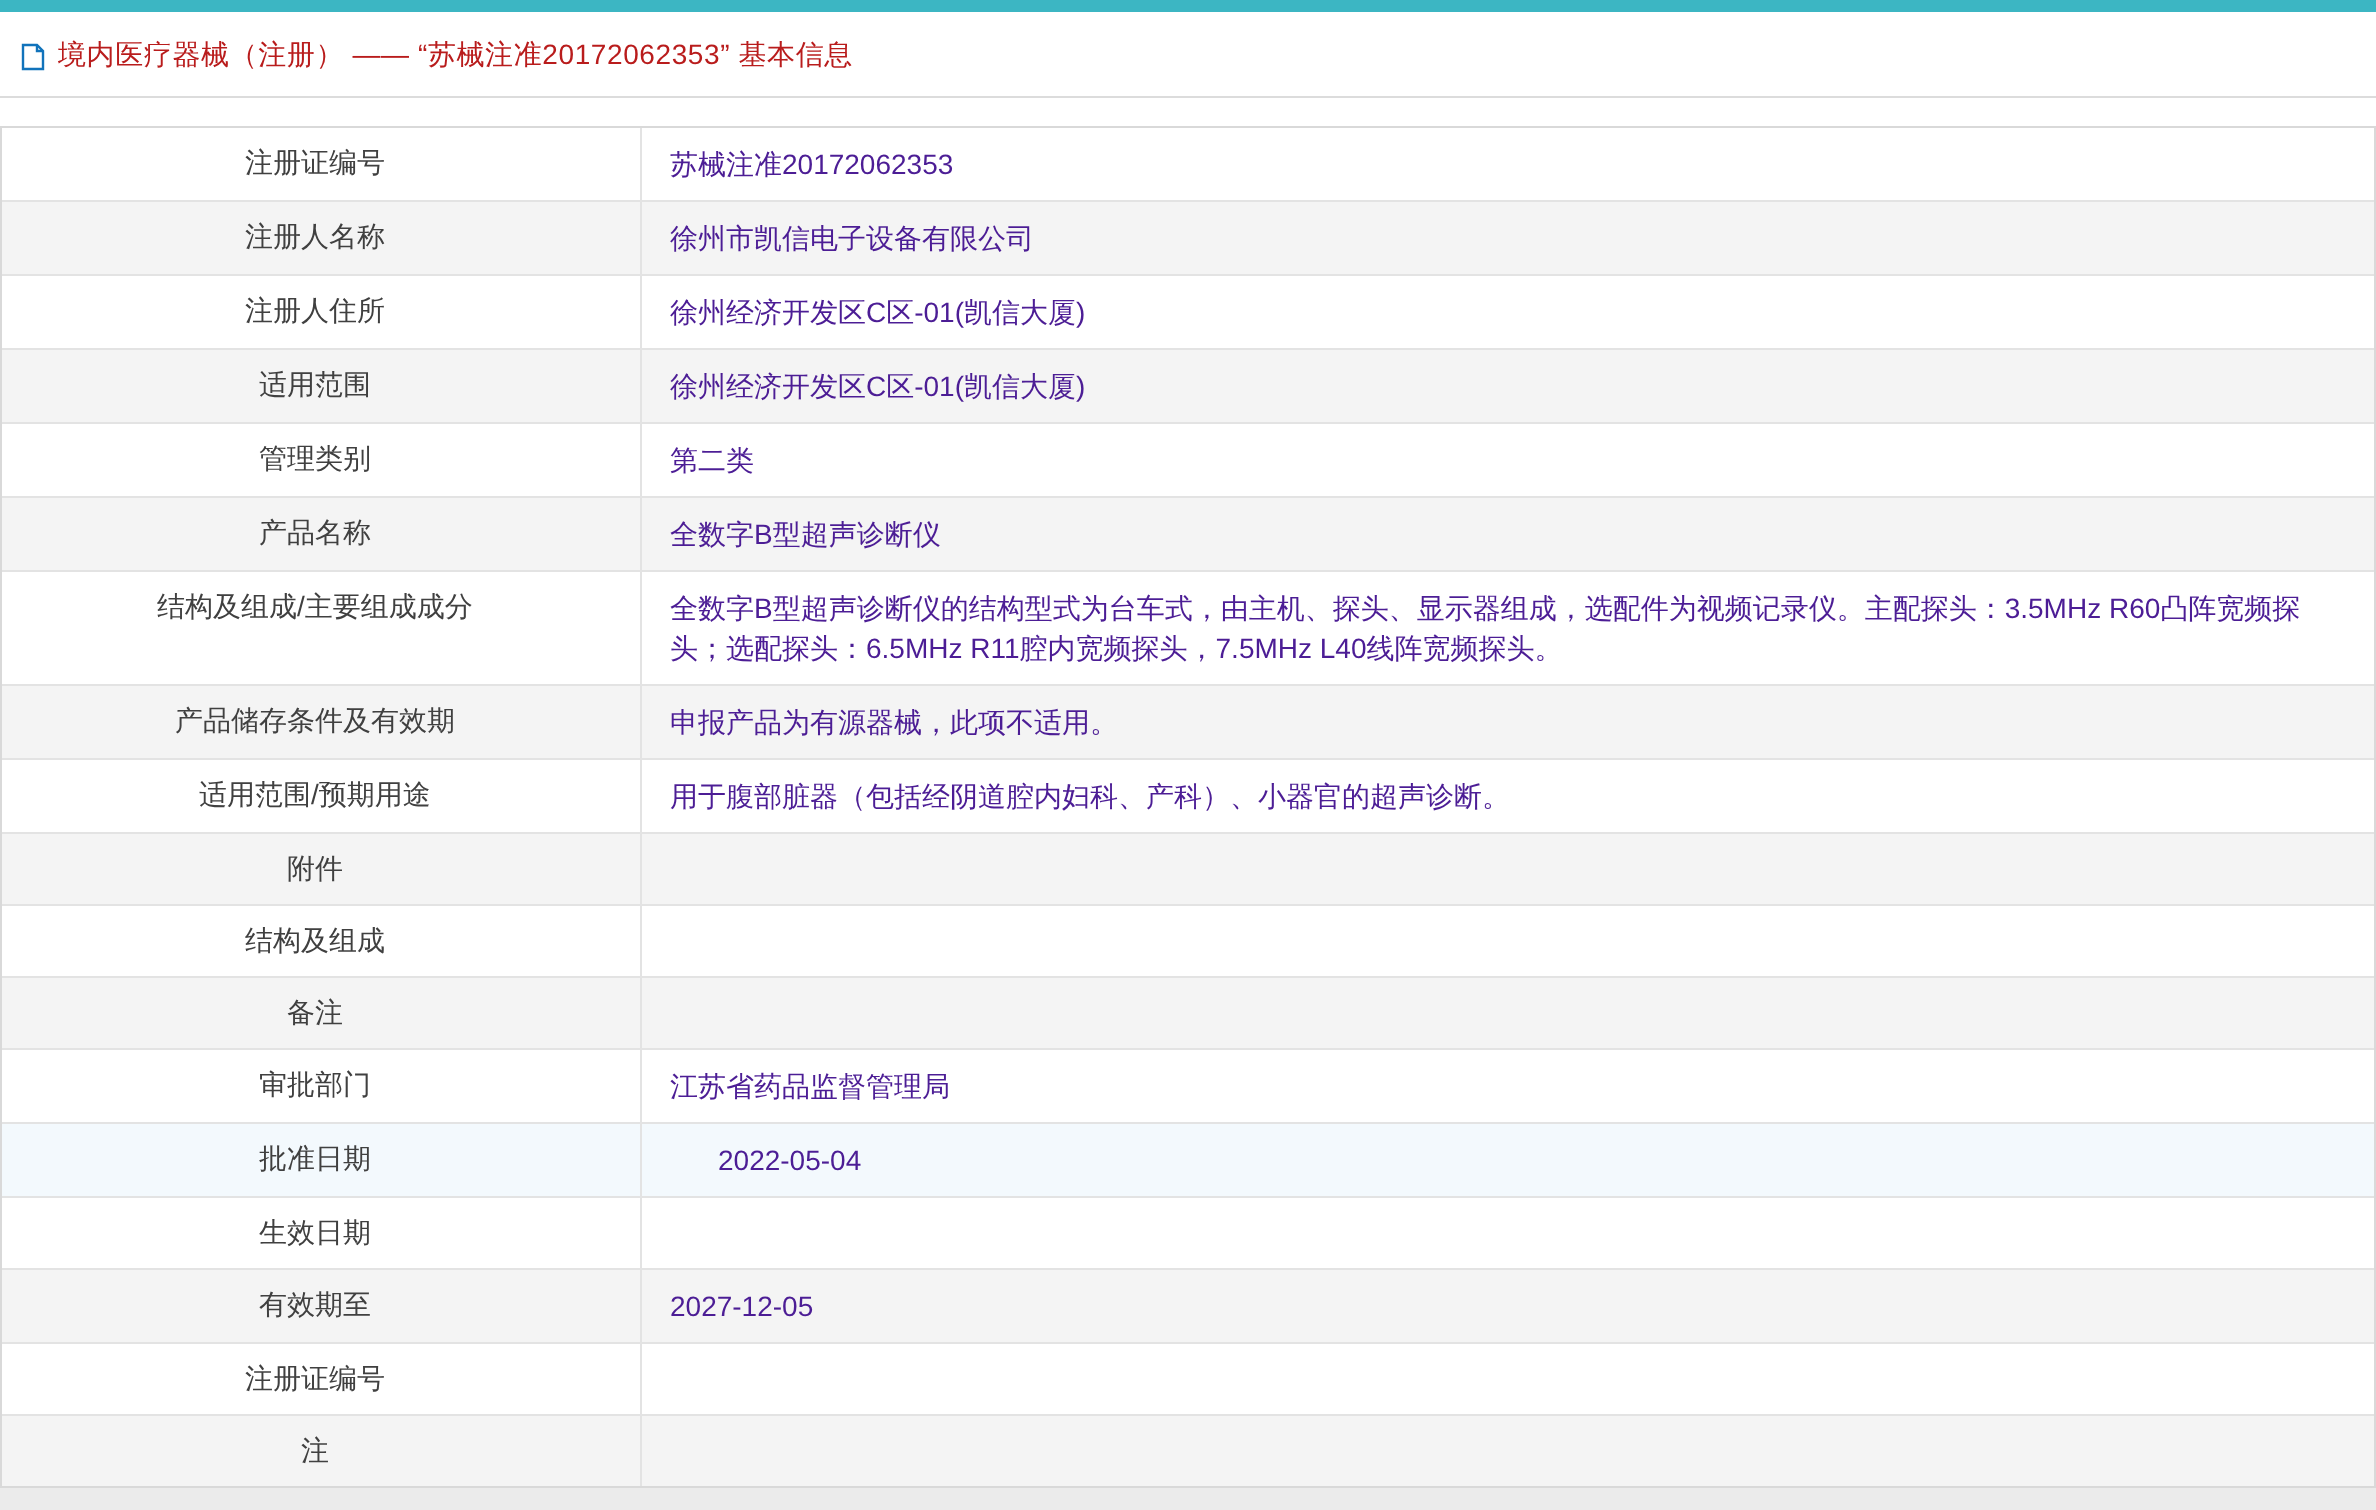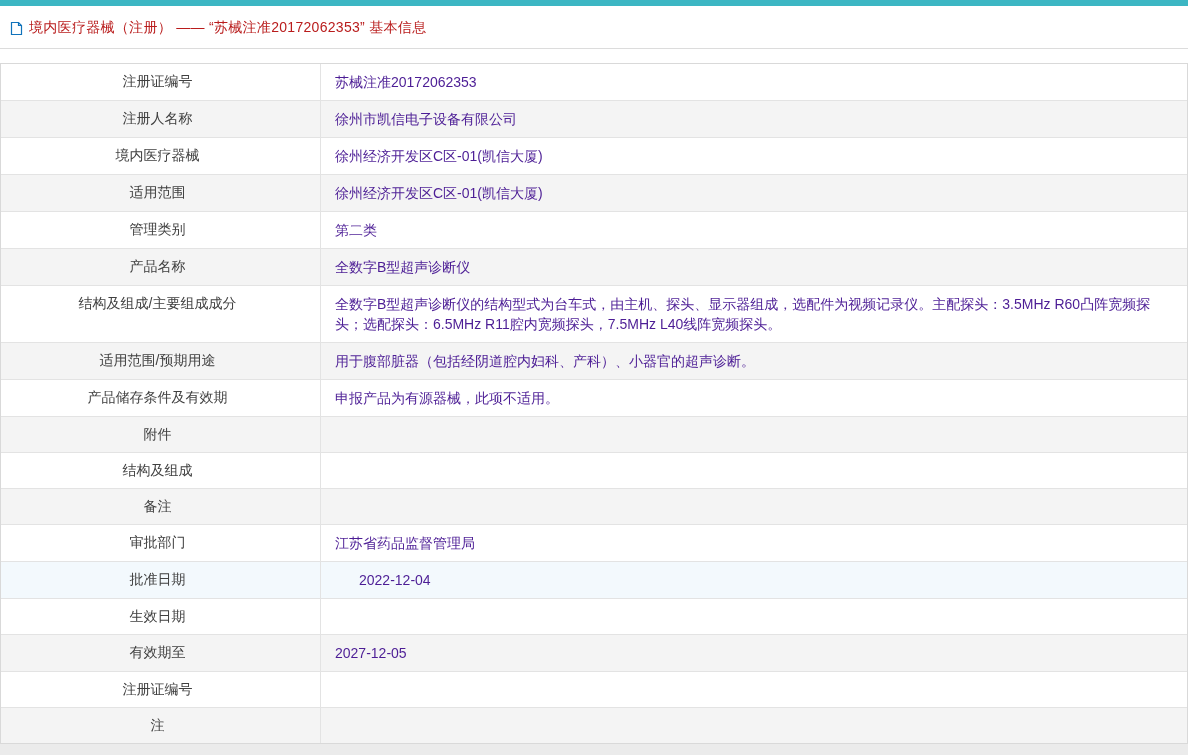--- a/index.html
+++ b/index.html
@@ -92,66 +92,66 @@
   <div class="info-table">
     <div class="row">
       <div class="label-cell">注册证编号</div>
       <div class="value-cell">苏械注准20172062353</div>
     </div>
     <div class="row">
       <div class="label-cell">注册人名称</div>
       <div class="value-cell">徐州市凯信电子设备有限公司</div>
     </div>
     <div class="row">
-      <div class="label-cell">境内医疗器械</div>
+      <div class="label-cell">注册人住所</div>
       <div class="value-cell">徐州经济开发区C区-01(凯信大厦)</div>
     </div>
     <div class="row">
       <div class="label-cell">适用范围</div>
       <div class="value-cell">徐州经济开发区C区-01(凯信大厦)</div>
     </div>
     <div class="row">
       <div class="label-cell">管理类别</div>
       <div class="value-cell">第二类</div>
     </div>
     <div class="row">
       <div class="label-cell">产品名称</div>
       <div class="value-cell">全数字B型超声诊断仪</div>
     </div>
     <div class="row">
       <div class="label-cell">结构及组成/主要组成成分</div>
       <div class="value-cell">全数字B型超声诊断仪的结构型式为台车式，由主机、探头、显示器组成，选配件为视频记录仪。主配探头：3.5MHz R60凸阵宽频探头；选配探头：6.5MHz R11腔内宽频探头，7.5MHz L40线阵宽频探头。</div>
     </div>
     <div class="row">
+      <div class="label-cell">产品储存条件及有效期</div>
+      <div class="value-cell">申报产品为有源器械，此项不适用。</div>
+    </div>
+    <div class="row">
       <div class="label-cell">适用范围/预期用途</div>
       <div class="value-cell">用于腹部脏器（包括经阴道腔内妇科、产科）、小器官的超声诊断。</div>
-    </div>
-    <div class="row">
-      <div class="label-cell">产品储存条件及有效期</div>
-      <div class="value-cell">申报产品为有源器械，此项不适用。</div>
     </div>
     <div class="row">
       <div class="label-cell">附件</div>
       <div class="value-cell"></div>
     </div>
     <div class="row">
       <div class="label-cell">结构及组成</div>
       <div class="value-cell"></div>
     </div>
     <div class="row">
       <div class="label-cell">备注</div>
       <div class="value-cell"></div>
     </div>
     <div class="row">
       <div class="label-cell">审批部门</div>
       <div class="value-cell">江苏省药品监督管理局</div>
     </div>
     <div class="row approved-row">
       <div class="label-cell">批准日期</div>
-      <div class="value-cell">2022-12-04</div>
+      <div class="value-cell">2022-05-04</div>
     </div>
     <div class="row">
       <div class="label-cell">生效日期</div>
       <div class="value-cell"></div>
     </div>
     <div class="row">
       <div class="label-cell">有效期至</div>
       <div class="value-cell">2027-12-05</div>
     </div>
     <div class="row">

